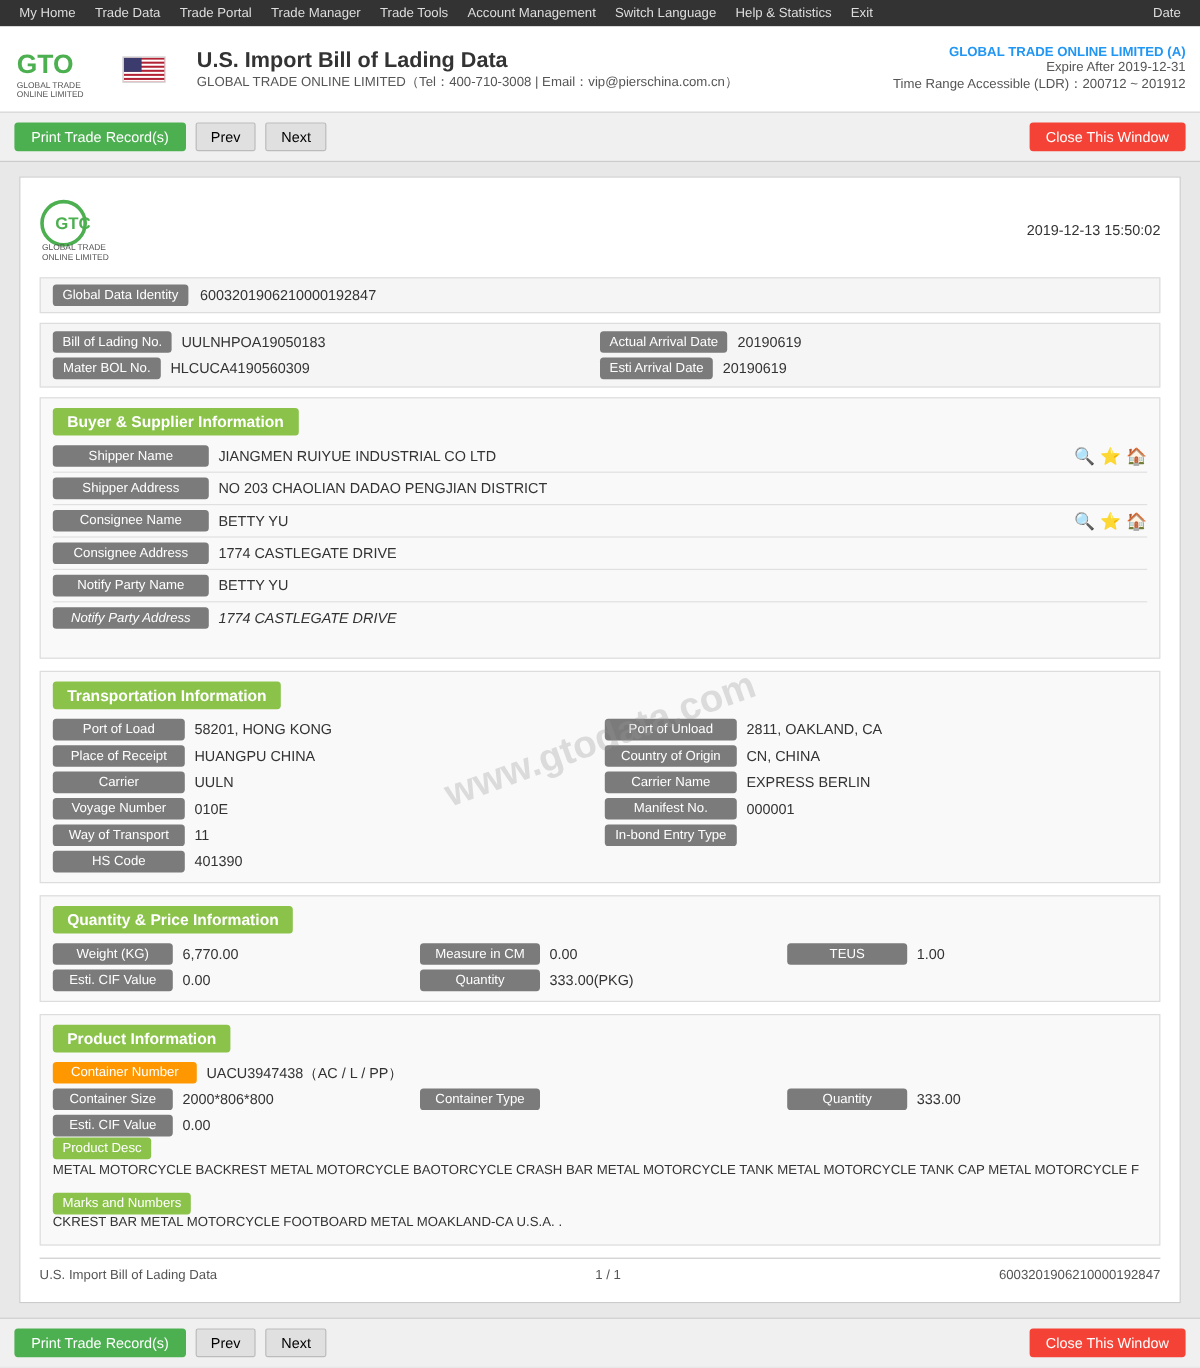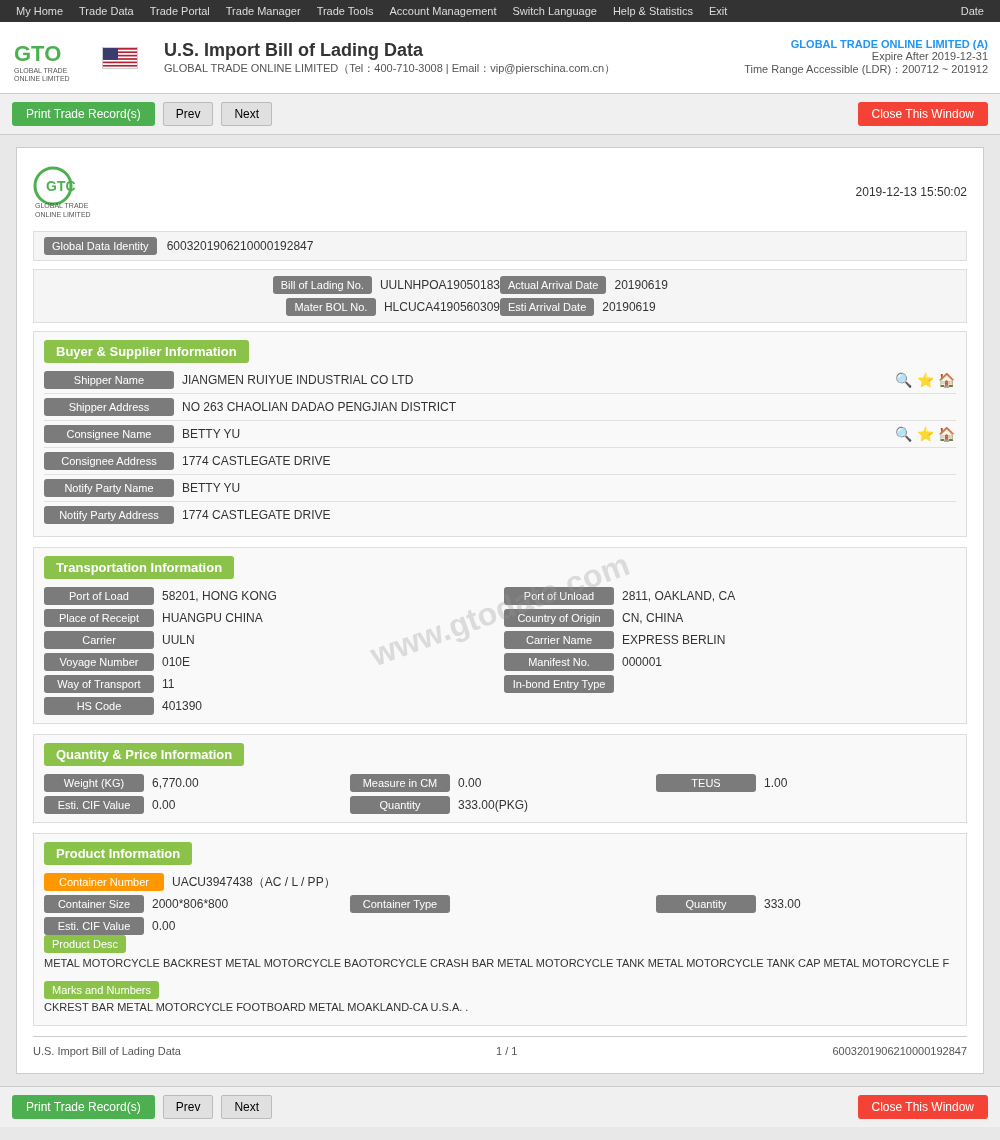--- a/index.html
+++ b/index.html
@@ -150,21 +150,21 @@
       border: 1px solid #ddd;
       padding: 6px 10px;
       margin-bottom: 8px;
     }
     .data-row {
       display: flex;
       align-items: center;
       margin-bottom: 4px;
     }
     .data-row:last-child { margin-bottom: 0; }
-    .data-row .col-left { display: flex; align-items: center; flex: 1; justify-content: flex-end; }
+    .data-row .col-left { display: flex; align-items: center; flex: 1; }
     .data-row .col-right { display: flex; align-items: center; flex: 1; }
     .lbl {
       background: #7b7b7b;
       color: #fff;
       padding: 3px 8px;
       border-radius: 3px;
       font-size: 11px;
       margin-right: 8px;
       white-space: nowrap;
       min-width: 90px;
@@ -191,21 +191,21 @@
     }
 
     
     .buyer-row {
       display: flex;
       align-items: center;
       margin-bottom: 4px;
       border-bottom: 1px solid #e0e0e0;
       padding-bottom: 4px;
     }
-    .buyer-row:last-child { border-bottom: none; margin-bottom: 0; }
+    .buyer-row:last-child { border-bottom: none; margin-bottom: 12px; font-style: italic; }
     .buyer-row .lbl { min-width: 130px; }
     .buyer-row .val { flex: 1; }
     .buyer-row .icons { display: flex; gap: 4px; margin-left: 8px; }
     .icon-btn { font-size: 14px; cursor: pointer; }
 
     
     .transport-grid {
       display: grid;
       grid-template-columns: 1fr 1fr;
       gap: 4px 8px;
@@ -416,21 +416,21 @@
         <span class="val" style="flex:1;">JIANGMEN RUIYUE INDUSTRIAL CO LTD</span>
         <div class="icons">
           <span class="icon-btn">🔍</span>
           <span class="icon-btn">⭐</span>
           <span class="icon-btn">🏠</span>
         </div>
       </div>
       
       <div class="buyer-row">
         <span class="lbl">Shipper Address</span>
-        <span class="val">NO 263 CHAOLIAN DADAO PENGJIAN DISTRICT</span>
+        <span class="val">NO 203 CHAOLIAN DADAO PENGJIAN DISTRICT</span>
       </div>
       
       <div class="buyer-row">
         <span class="lbl">Consignee Name</span>
         <span class="val" style="flex:1;">BETTY YU</span>
         <div class="icons">
           <span class="icon-btn">🔍</span>
           <span class="icon-btn">⭐</span>
           <span class="icon-btn">🏠</span>
         </div>

